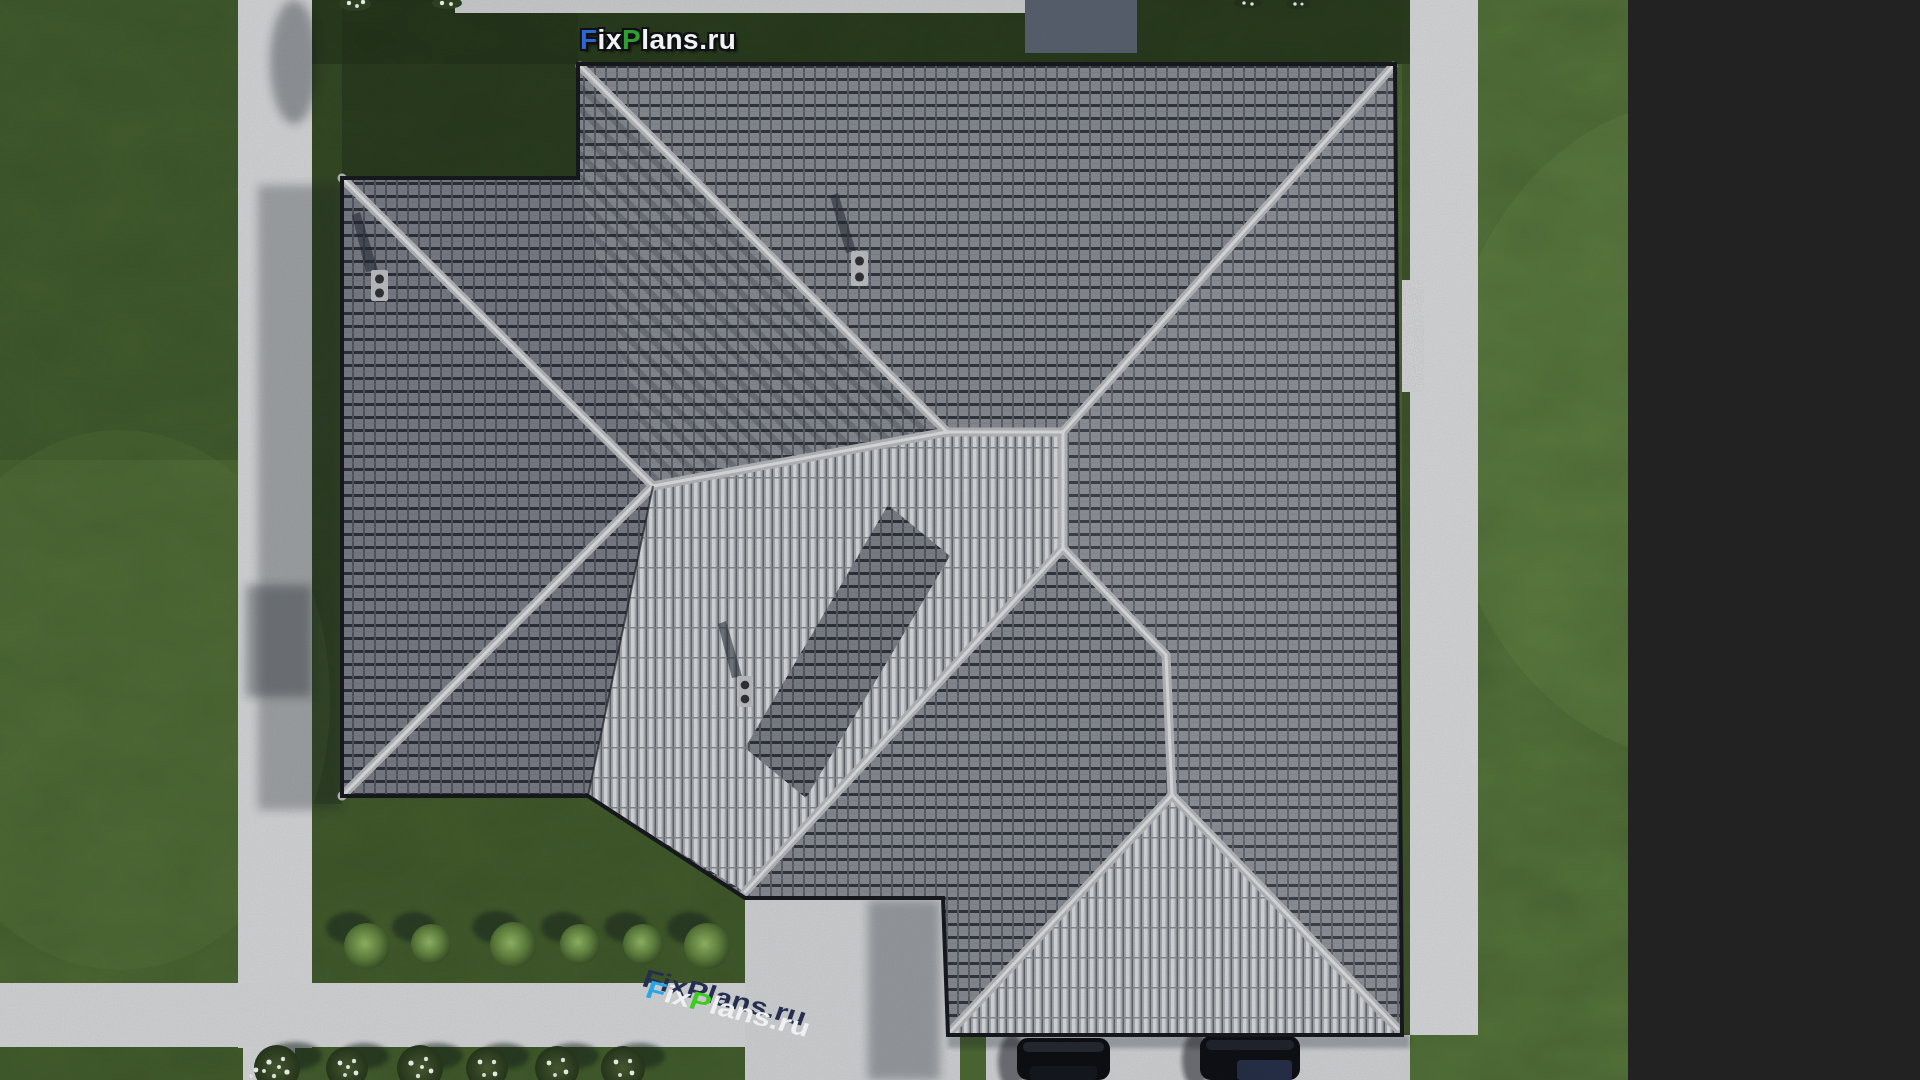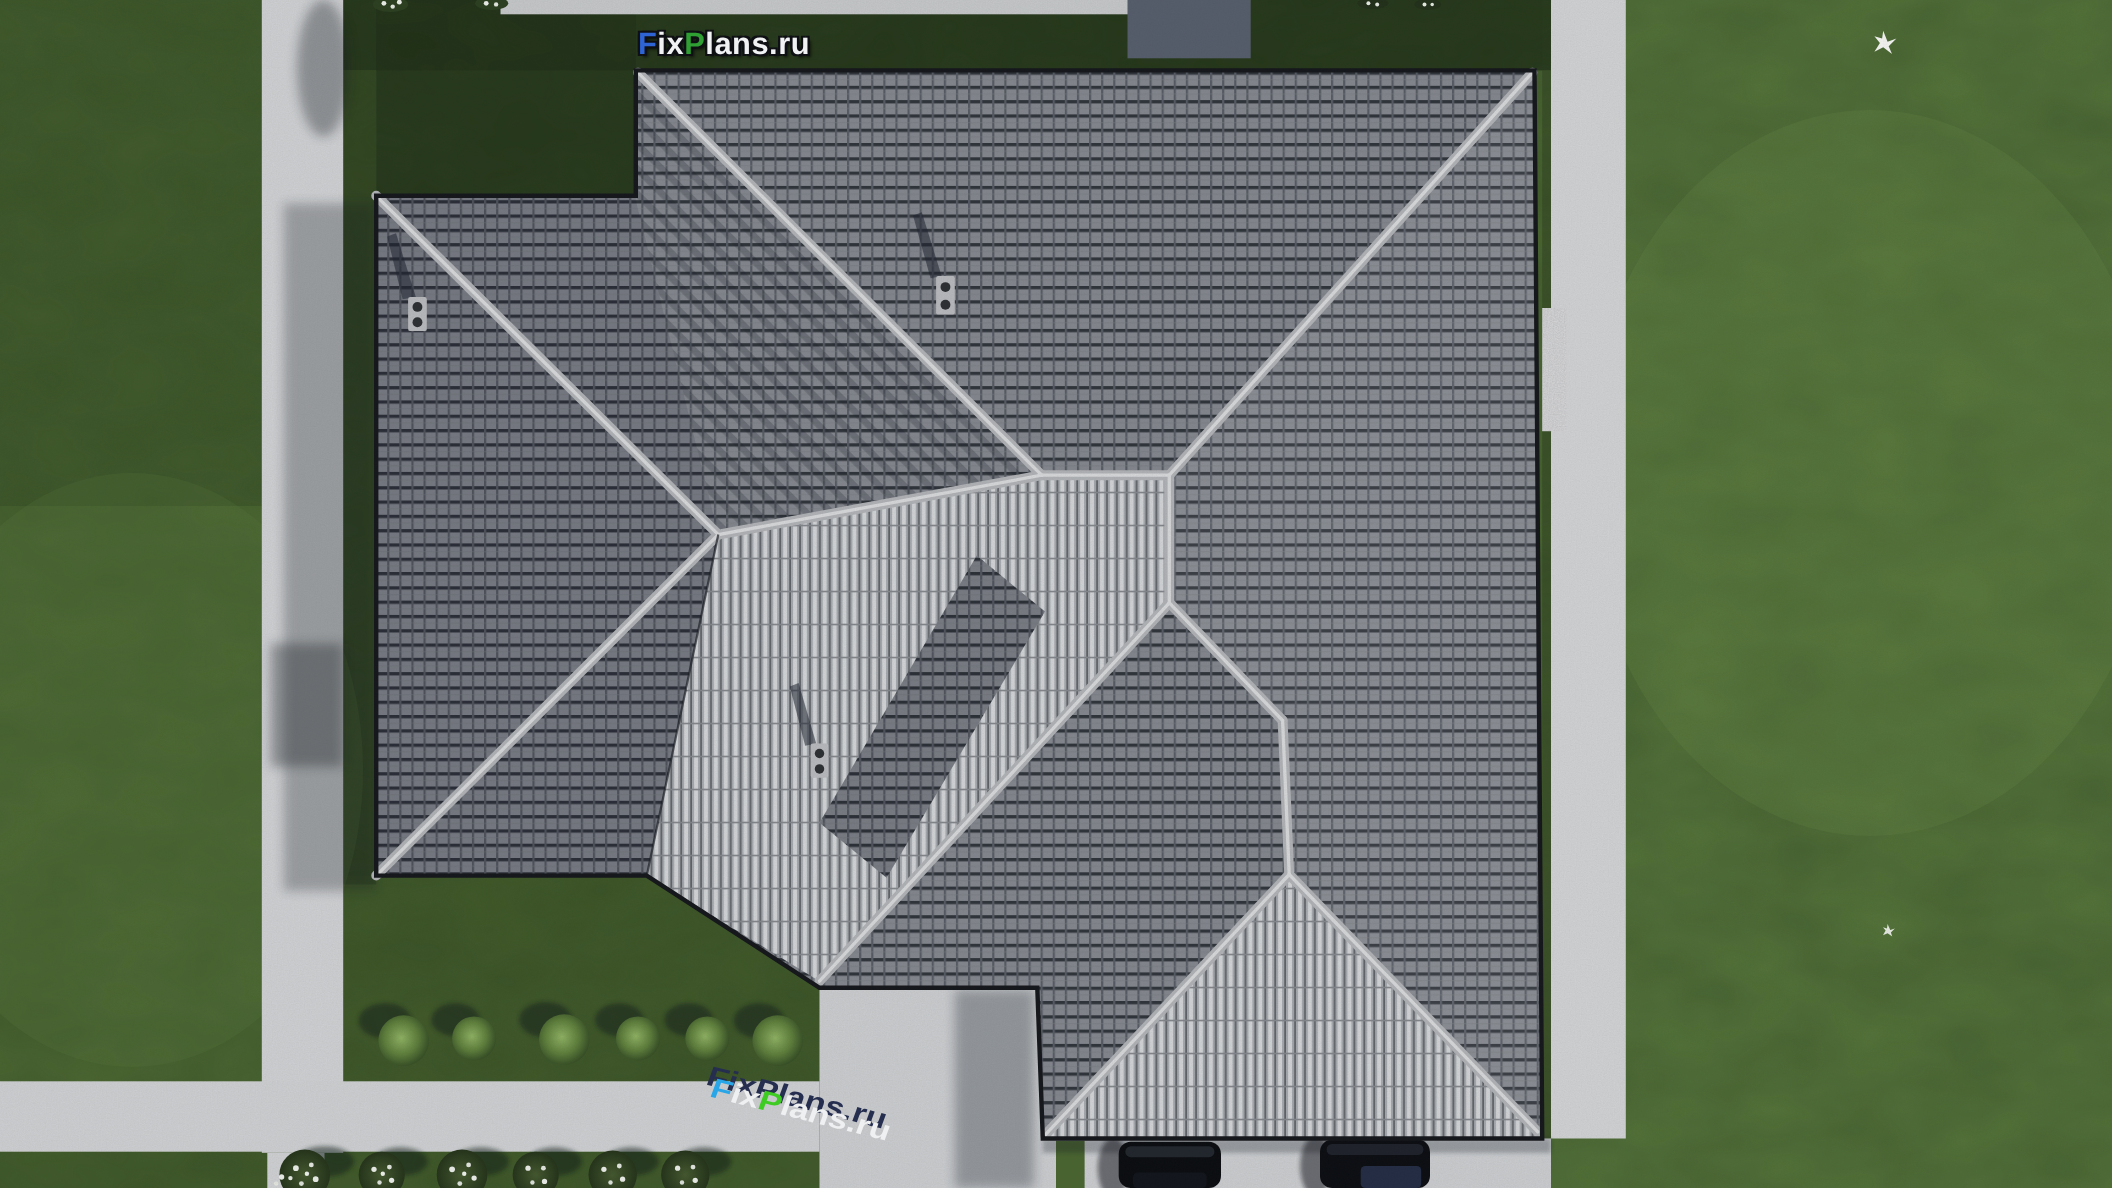--- a/index.html
+++ b/index.html
@@ -1,16 +1,16 @@
 <!DOCTYPE html>
 <html><head>
 <meta charset="utf-8">
 <style>
   html,body{margin:0;padding:0;background:#222;}
-  .scene{position:relative;width:1920px;height:1080px;overflow:hidden;
+  .scene{position:relative;width:1628px;height:1080px;overflow:hidden;
          font-family:"Liberation Sans",sans-serif;background:#4e6a33;}
   .scene svg{position:absolute;left:0;top:0;}
   .wm-top{position:absolute;left:580px;top:24px;font-size:28px;font-weight:700;
           letter-spacing:.5px;white-space:nowrap;
           text-shadow:-2px -2px 0 #0e1014,2px -2px 0 #0e1014,-2px 2px 0 #0e1014,
                       2px 2px 0 #0e1014,3px 3px 3px rgba(0,0,0,.7);}
   .seg-white{color:#f1f2f4;}
   .seg-blue{color:#2e64d3;}
   .seg-green{color:#2f9e33;}
   .wm-ground{position:absolute;left:652px;top:975px;font-size:31px;font-weight:700;

